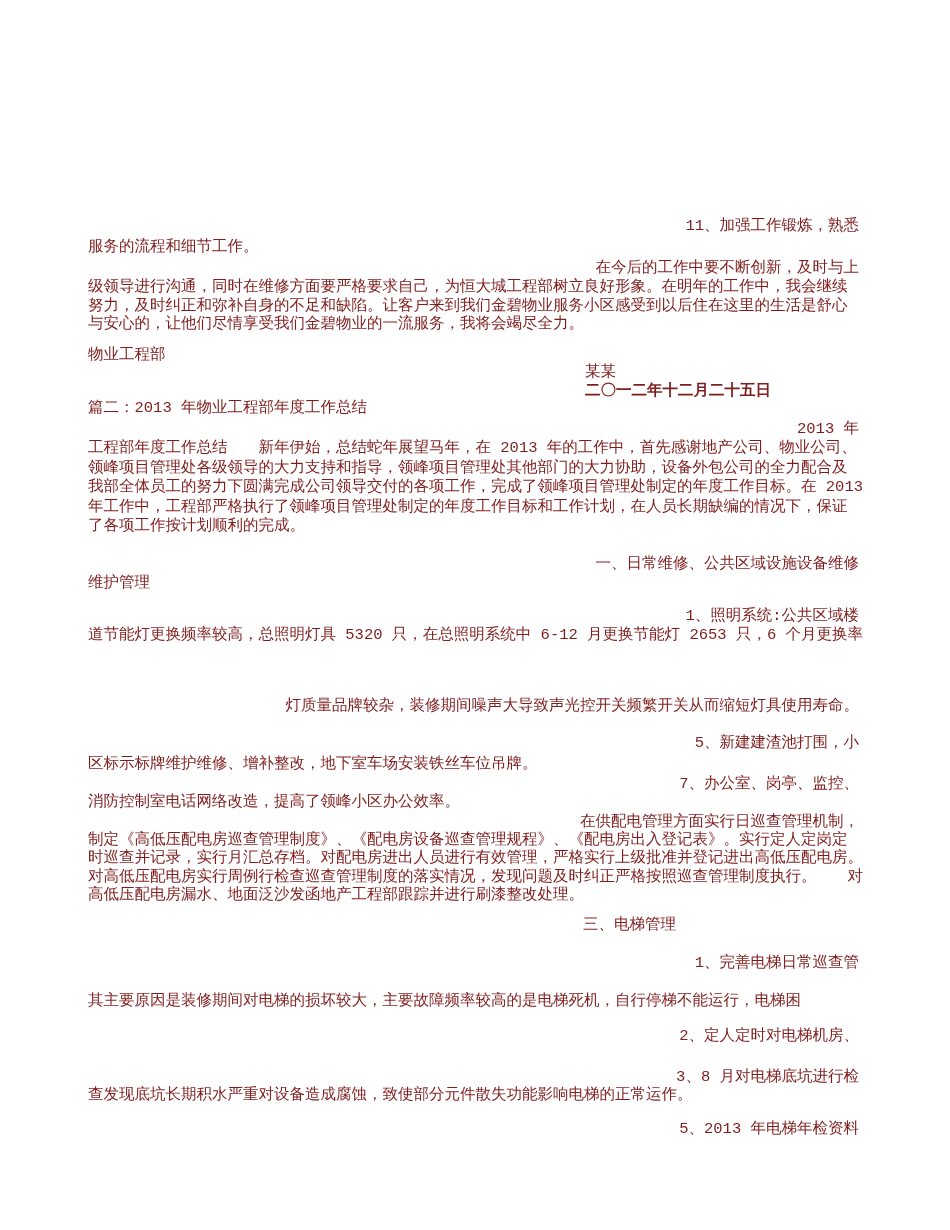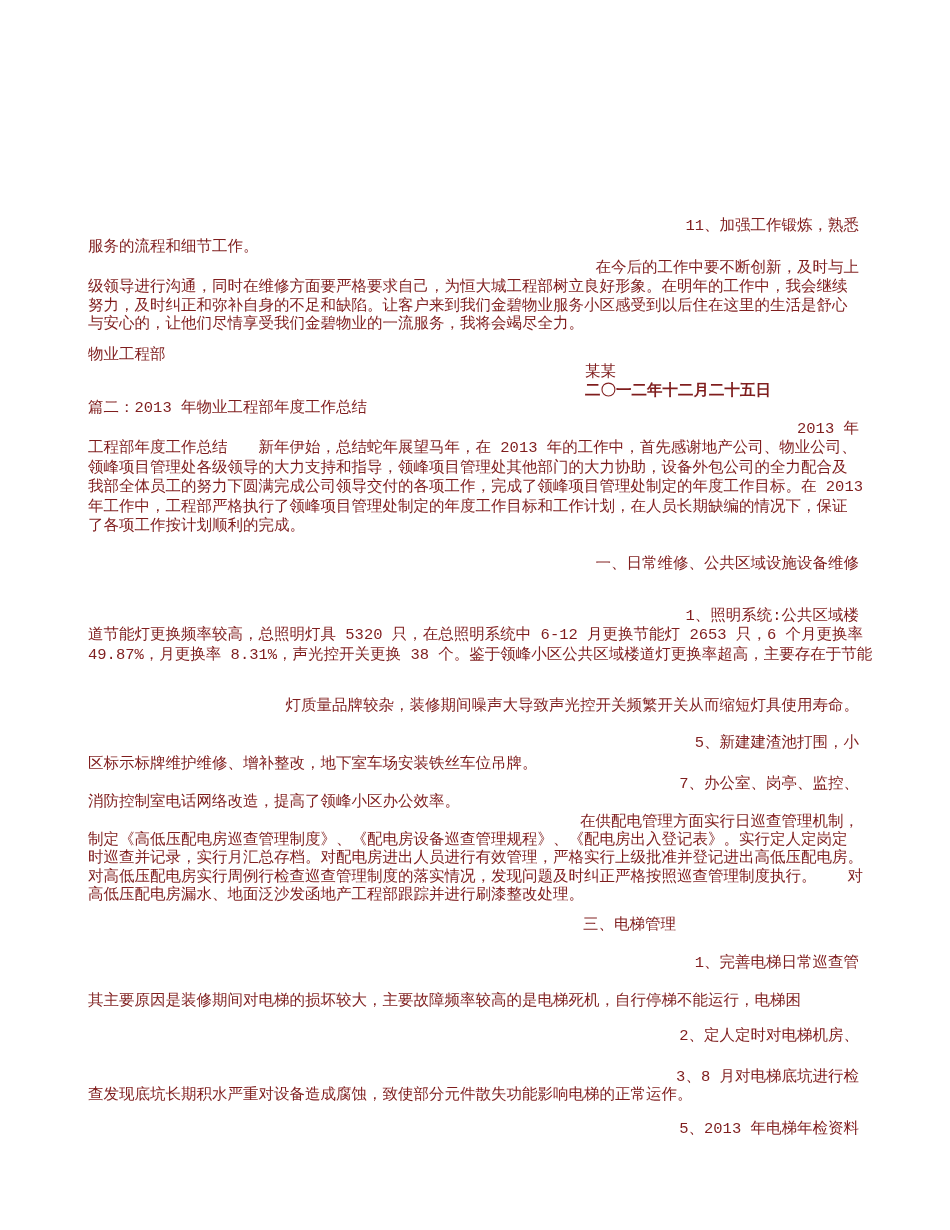--- a/index.html
+++ b/index.html
@@ -49,23 +49,23 @@
       <div class="doc-line" style="top: 339px;">物业工程部</div>
       <div class="doc-line" style="top: 375px; text-indent: 497px; font-weight: bold;">二〇一二年十二月二十五日</div>
       <div class="doc-line" style="top: 392px;">篇二：2013 年物业工程部年度工作总结</div>
       <div class="doc-line align-right" style="top: 413px;">2013 年</div>
       <div class="doc-line" style="top: 432px;">工程部年度工作总结　　新年伊始，总结蛇年展望马年，在 2013 年的工作中，首先感谢地产公司、物业公司、</div>
       <div class="doc-line" style="top: 452px;">领峰项目管理处各级领导的大力支持和指导，领峰项目管理处其他部门的大力协助，设备外包公司的全力配合及</div>
       <div class="doc-line" style="top: 471px;">我部全体员工的努力下圆满完成公司领导交付的各项工作，完成了领峰项目管理处制定的年度工作目标。在 2013</div>
       <div class="doc-line" style="top: 491px;">年工作中，工程部严格执行了领峰项目管理处制定的年度工作目标和工作计划，在人员长期缺编的情况下，保证</div>
       <div class="doc-line" style="top: 510px;">了各项工作按计划顺利的完成。</div>
       <div class="doc-line align-right" style="top: 548px; font-family: Liberation Mono, monospace;">一、日常维修、公共区域设施设备维修</div>
+      <div class="doc-line" style="top: 567px;">维护管理</div>
       <div class="doc-line align-right" style="top: 600px;">1、照明系统:公共区域楼</div>
       <div class="doc-line" style="top: 619px;">道节能灯更换频率较高，总照明灯具 5320 只，在总照明系统中 6-12 月更换节能灯 2653 只，6 个月更换率</div>
-      <div class="doc-line" style="top: 639px;">49.87%，月更换率 8.31%，声光控开关更换 38 个。鉴于领峰小区公共区域楼道灯更换率超高，主要存在于节能</div>
       <div class="doc-line" style="top: 690px; text-align: right;">灯质量品牌较杂，装修期间噪声大导致声光控开关频繁开关从而缩短灯具使用寿命。</div>
       <div class="doc-line align-right" style="top: 727px;">5、新建建渣池打围，小</div>
       <div class="doc-line" style="top: 748px;">区标示标牌维护维修、增补整改，地下室车场安装铁丝车位吊牌。</div>
       <div class="doc-line align-right" style="top: 768px;">7、办公室、岗亭、监控、</div>
       <div class="doc-line" style="top: 786px;">消防控制室电话网络改造，提高了领峰小区办公效率。</div>
       <div class="doc-line align-right" style="top: 806px;">在供配电管理方面实行日巡查管理机制，</div>
       <div class="doc-line" style="top: 824px;">制定《高低压配电房巡查管理制度》、《配电房设备巡查管理规程》、《配电房出入登记表》。实行定人定岗定</div>
       <div class="doc-line" style="top: 842px;">时巡查并记录，实行月汇总存档。对配电房进出人员进行有效管理，严格实行上级批准并登记进出高低压配电房。</div>
       <div class="doc-line" style="top: 861px;">对高低压配电房实行周例行检查巡查管理制度的落实情况，发现问题及时纠正严格按照巡查管理制度执行。　　对</div>
       <div class="doc-line" style="top: 879px;">高低压配电房漏水、地面泛沙发函地产工程部跟踪并进行刷漆整改处理。</div>

